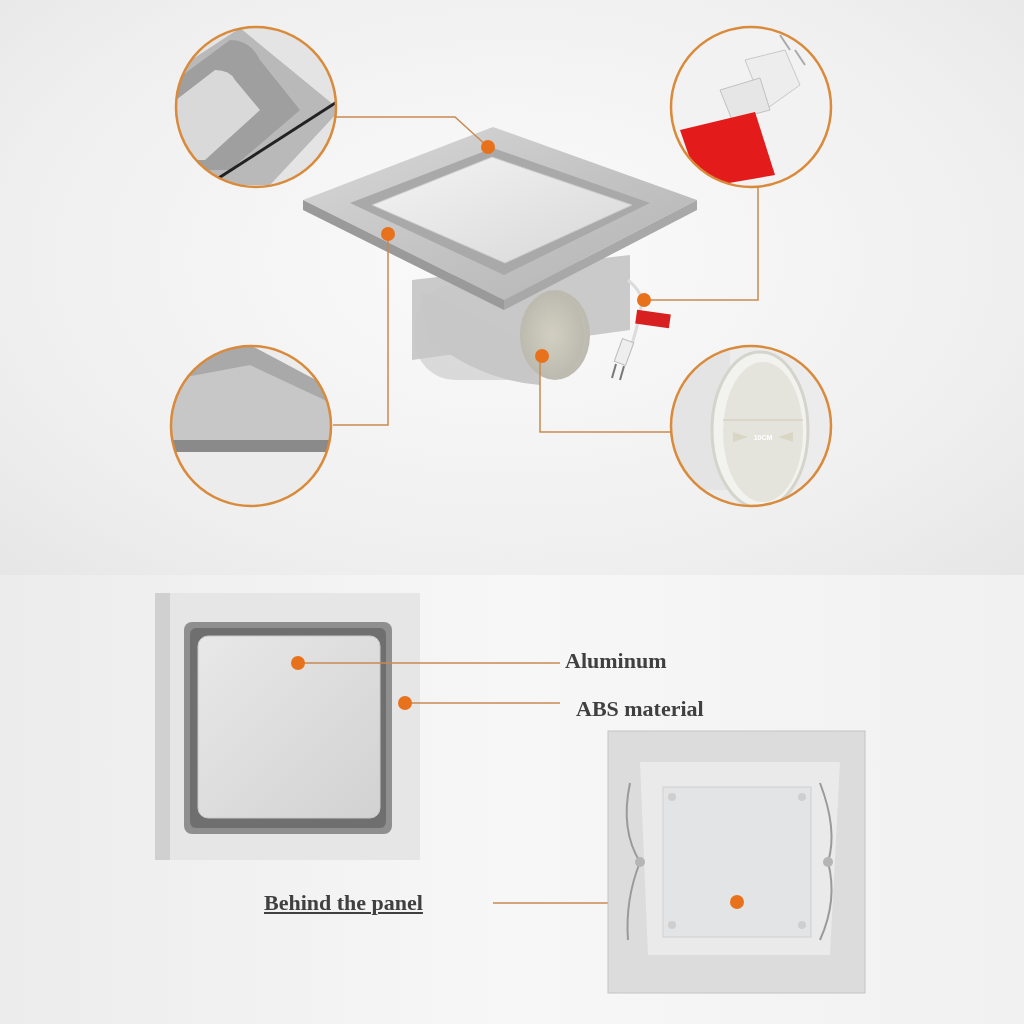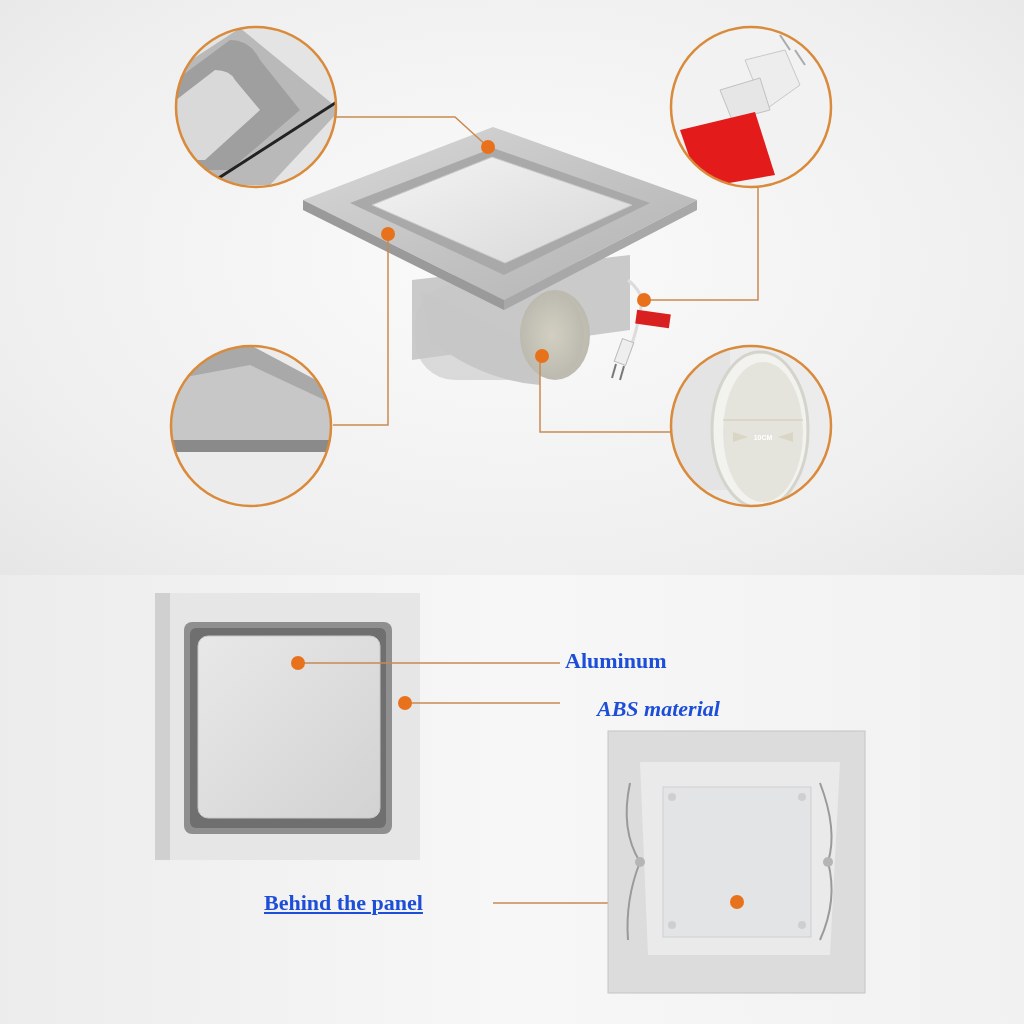--- a/index.html
+++ b/index.html
@@ -1,20 +1,20 @@
 <!DOCTYPE html>
 <html><head>
 <meta charset="utf-8">
 <style>
   html,body{margin:0;padding:0;}
   body{width:1024px;height:1024px;position:relative;overflow:hidden;background:#f2f2f2;font-family:"Liberation Serif",serif;}
   .top{position:absolute;left:0;top:0;width:1024px;height:575px;background:radial-gradient(ellipse at 50% 45%,#fbfbfb 0%,#efefef 70%,#e6e6e6 100%);}
   .bottom{position:absolute;left:0;top:575px;width:1024px;height:449px;background:linear-gradient(90deg,#ececec 0%,#f7f7f7 50%,#f1f1f1 100%);}
   svg{position:absolute;left:0;top:0;}
-  .label{position:absolute;font-family:"Liberation Serif",serif;font-weight:bold;color:#1d4ed8;font-size:22px;white-space:nowrap;}
+  .label{position:absolute;font-family:"Liberation Serif",serif;font-weight:bold;color:#404040;font-size:22px;white-space:nowrap;}
 </style>
 </head>
 <body>
 
 <div class="top"></div>
 <div class="bottom"></div>
 
 <svg width="1024" height="1024" viewBox="0 0 1024 1024">
   <defs>
     <linearGradient id="alu" x1="0" y1="0" x2="1" y2="1">
@@ -163,14 +163,14 @@
     <circle cx="828" cy="862" r="5" fill="#b5b5b5"></circle>
     <circle cx="672" cy="797" r="4" fill="#cfcfcf"></circle>
     <circle cx="802" cy="797" r="4" fill="#cfcfcf"></circle>
     <circle cx="672" cy="925" r="4" fill="#cfcfcf"></circle>
     <circle cx="802" cy="925" r="4" fill="#cfcfcf"></circle>
   </g>
   <circle cx="737" cy="902" r="7" fill="#e8721c"></circle>
 </svg>
 
 <div class="label" style="left:565px;top:648px;">Aluminum</div>
-<div class="label" style="left:597px;top:696px;font-style:italic;">ABS material</div>
+<div class="label" style="left:576px;top:696px;">ABS material</div>
 <div class="label" style="left:264px;top:890px;text-decoration:underline;">Behind the panel</div>
 
 </body></html>

